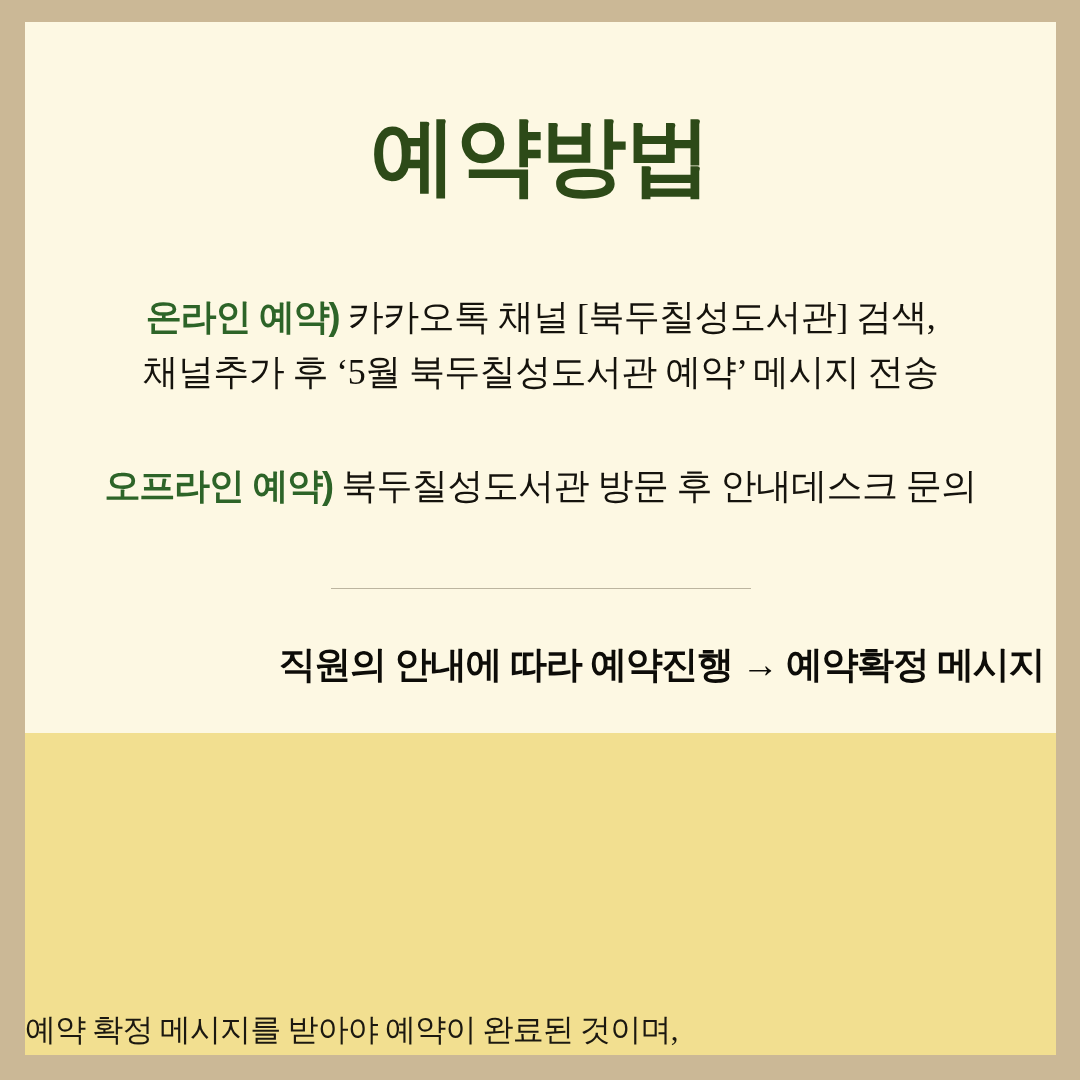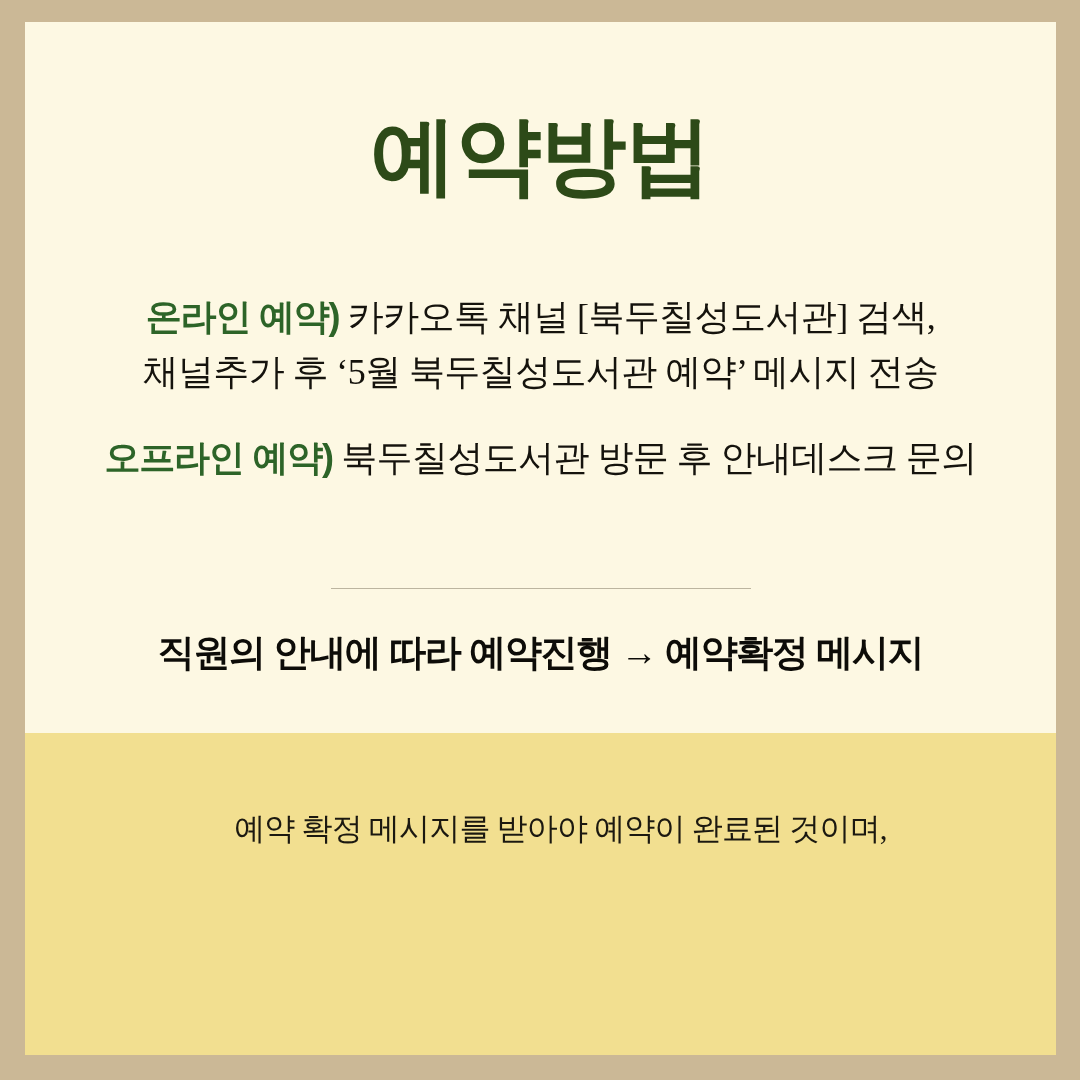--- a/index.html
+++ b/index.html
@@ -76,21 +76,21 @@
   .para {
     margin: 0;
     color: #15130d;
     font-size: 36px;
     line-height: 1.52;
     letter-spacing: -0.6px;
     white-space: nowrap;
   }
 
   .para + .para {
-    margin-top: 32px;
+    margin-top: 60px;
   }
 
   .lead {
     color: #2d6428;
     font-weight: 700;
     font-family: "Liberation Sans", "DejaVu Sans", sans-serif;
     letter-spacing: -1.2px;
   }
 
   .divider-wrap {
@@ -107,43 +107,42 @@
     background: #bcb5a0;
     border: 0;
     margin: 0;
   }
 
   .callout {
     position: absolute;
     top: 606px;
     left: 0;
     right: 0;
-    margin: 0;
-    text-align: center;
+    margin: 12px;
+    text-align: right;
     color: #0d0c08;
     font-family: "Liberation Sans", "DejaVu Sans", sans-serif;
     font-weight: 700;
     font-size: 37px;
     line-height: 1.35;
     letter-spacing: -1.4px;
     white-space: nowrap;
   }
 
   
   .panel-yellow {
     position: relative;
     box-sizing: border-box;
     background: #f2df90;
     flex: 1 1 auto;
     display: flex;
-    flex-direction: column;
-    align-items: center;
+    flex-direction: row;
+    align-items: flex-end;
     justify-content: flex-start;
     padding-top: 72px;
-    padding-left: 40px;
   }
 
   .note {
     margin: 0;
     text-align: center;
     color: #1b1810;
     font-size: 31px;
     line-height: 1.58;
     letter-spacing: -0.8px;
     white-space: nowrap;

